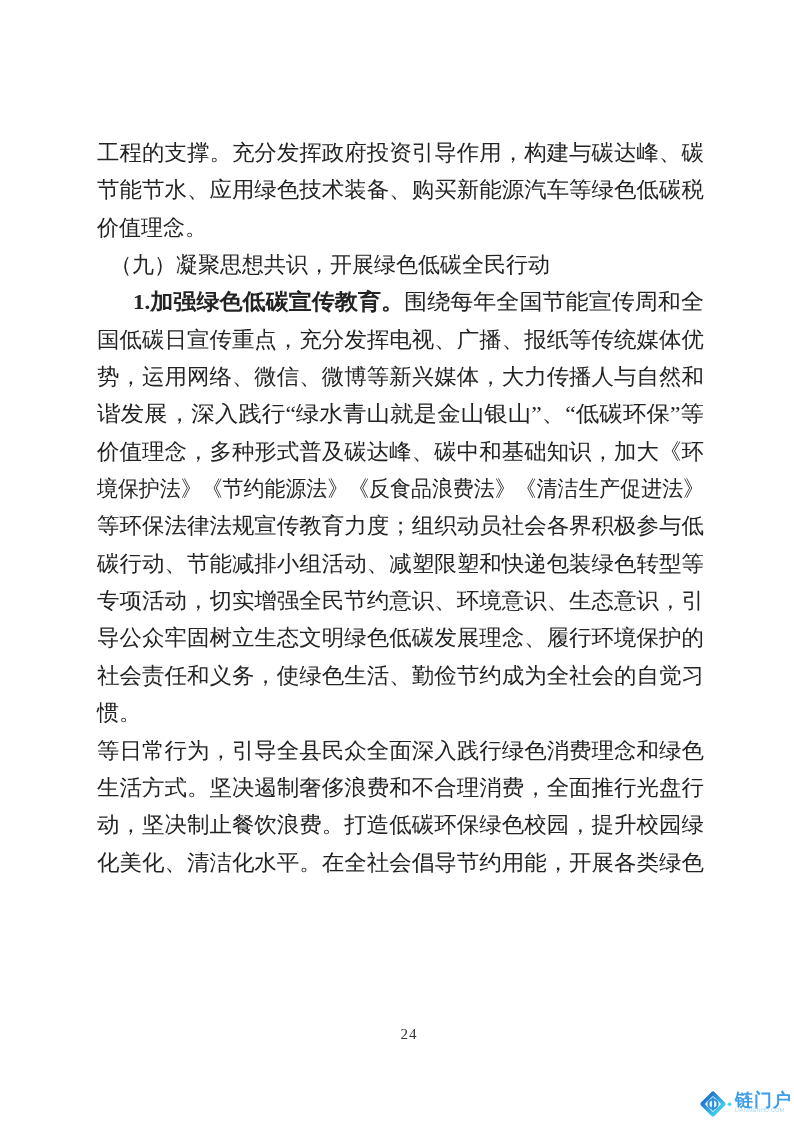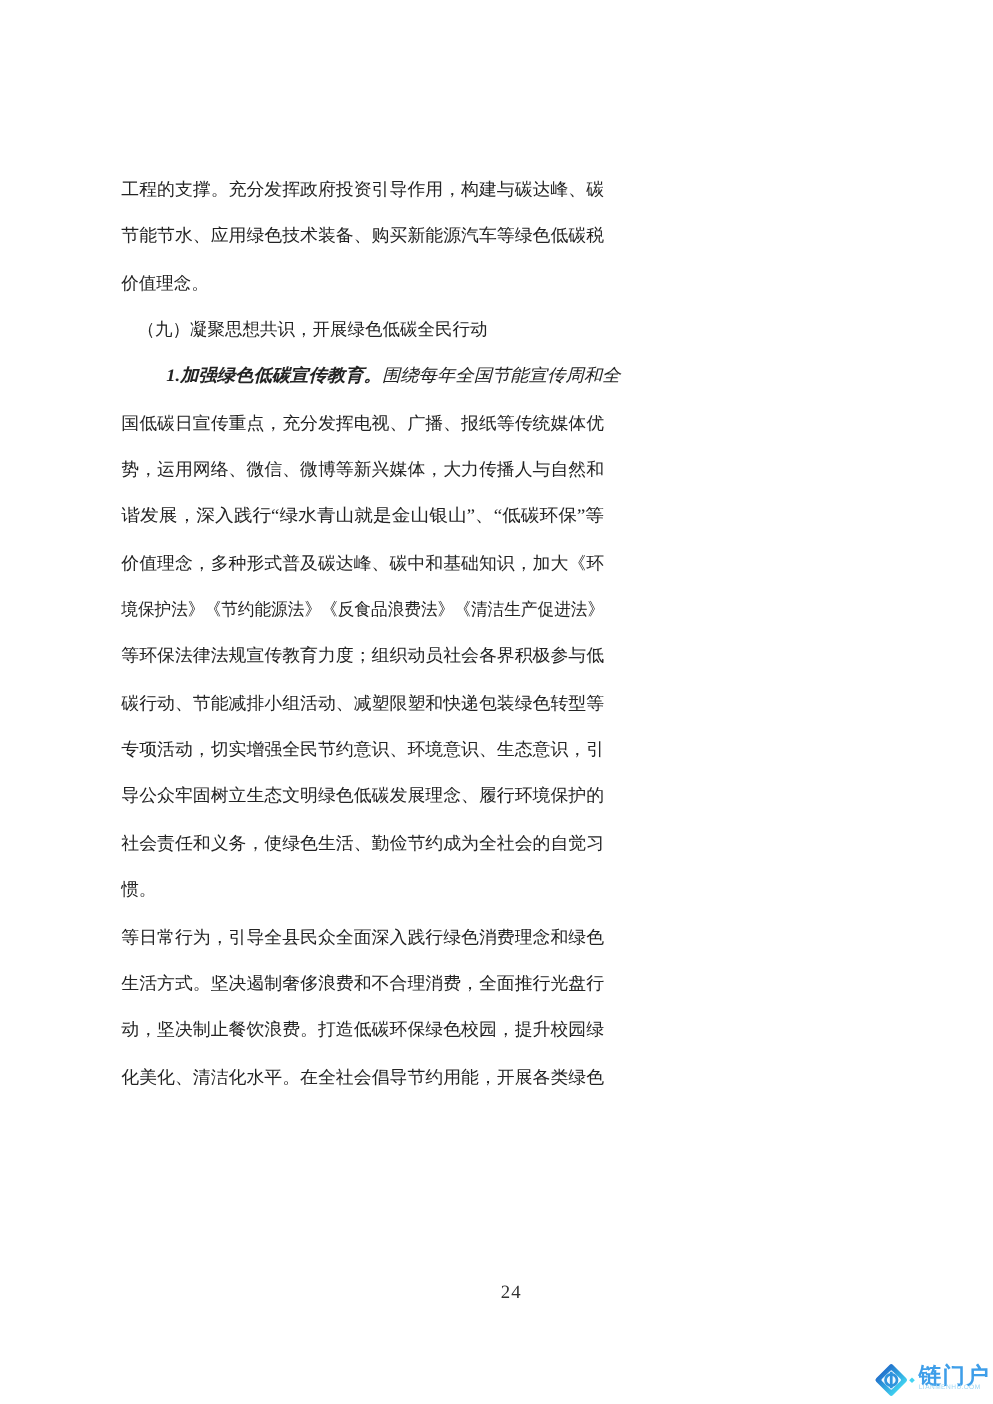--- a/index.html
+++ b/index.html
@@ -9,37 +9,37 @@
     font-family:"Liberation Serif","DejaVu Serif",serif;
     position:relative;
     overflow:hidden;
   }
   .page{
     position:absolute;left:0;top:0;width:794px;height:1123px;background:#ffffff;
   }
   .doc-body{
     position:absolute;
     left:97px;top:134px;width:607px;
-    font-size:14px;
+    font-size:22px;
     color:#232323;
   }
   .block{margin:0;padding:0;}
   .line{
     height:37.35px;
     line-height:37.35px;
     white-space:nowrap;
     overflow:visible;
   }
   .line .inner{
     display:inline-block;
     transform-origin:0 50%;
     white-space:nowrap;
   }
   .block.section-heading .line{padding-left:13px;}
-  .block.para-numbered .line.first{padding-left:36px;font-style:italic;}
+  .block.para-numbered .line.first{padding-left:36px;}
   .lead{font-weight:bold;}
   .page-number{
     position:absolute;
     left:0;top:1026px;width:794px;
     text-align:center;
     font-size:15px;
     letter-spacing:1px;
     color:#333333;
     transform:translateX(12px);
   }

